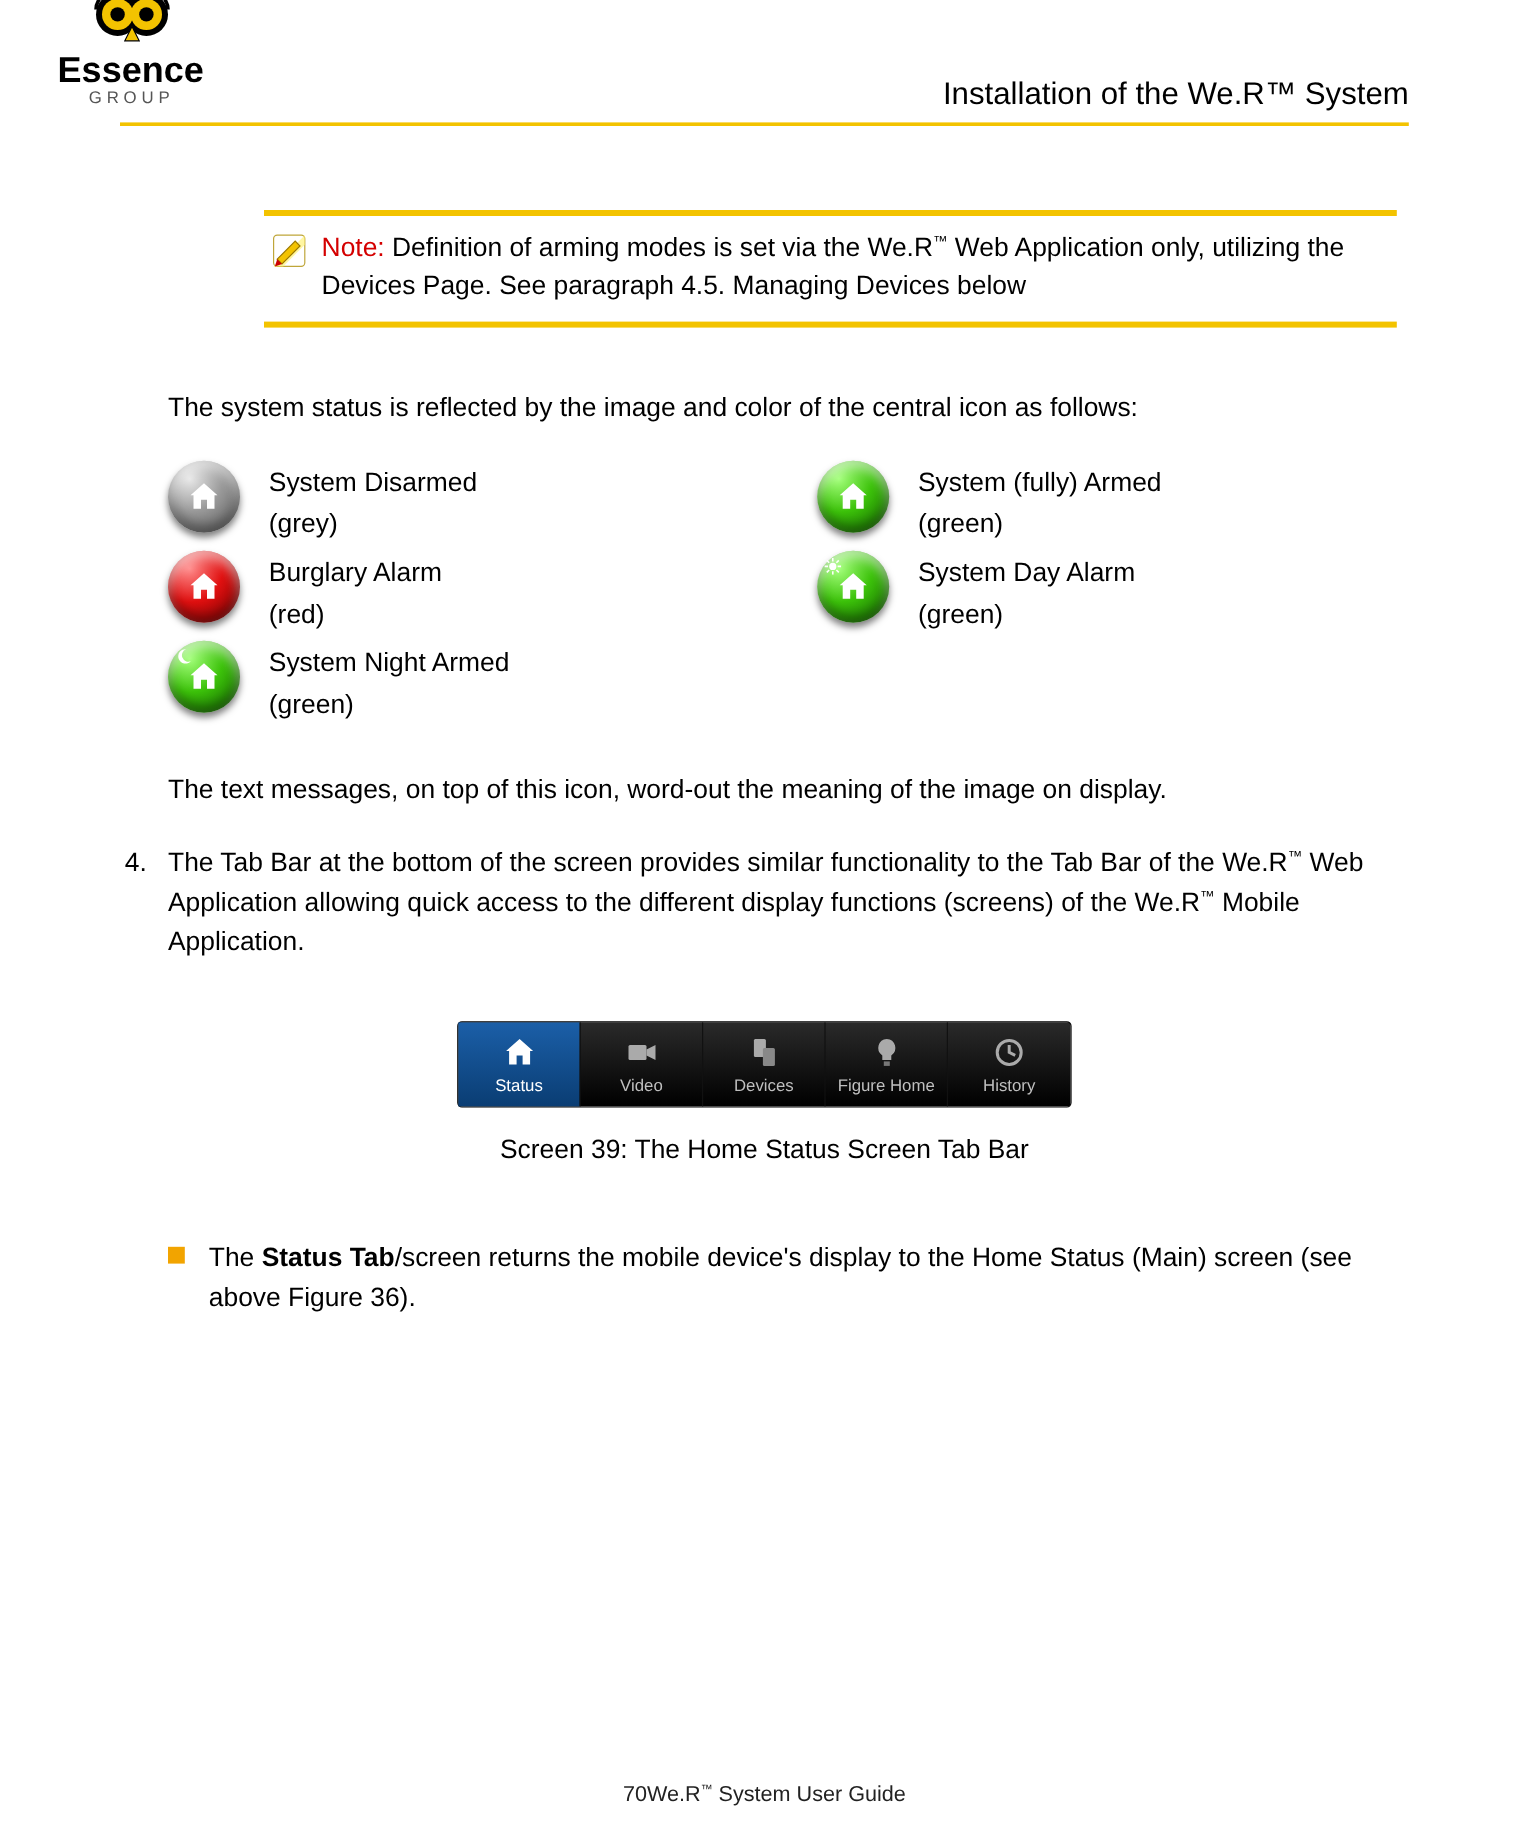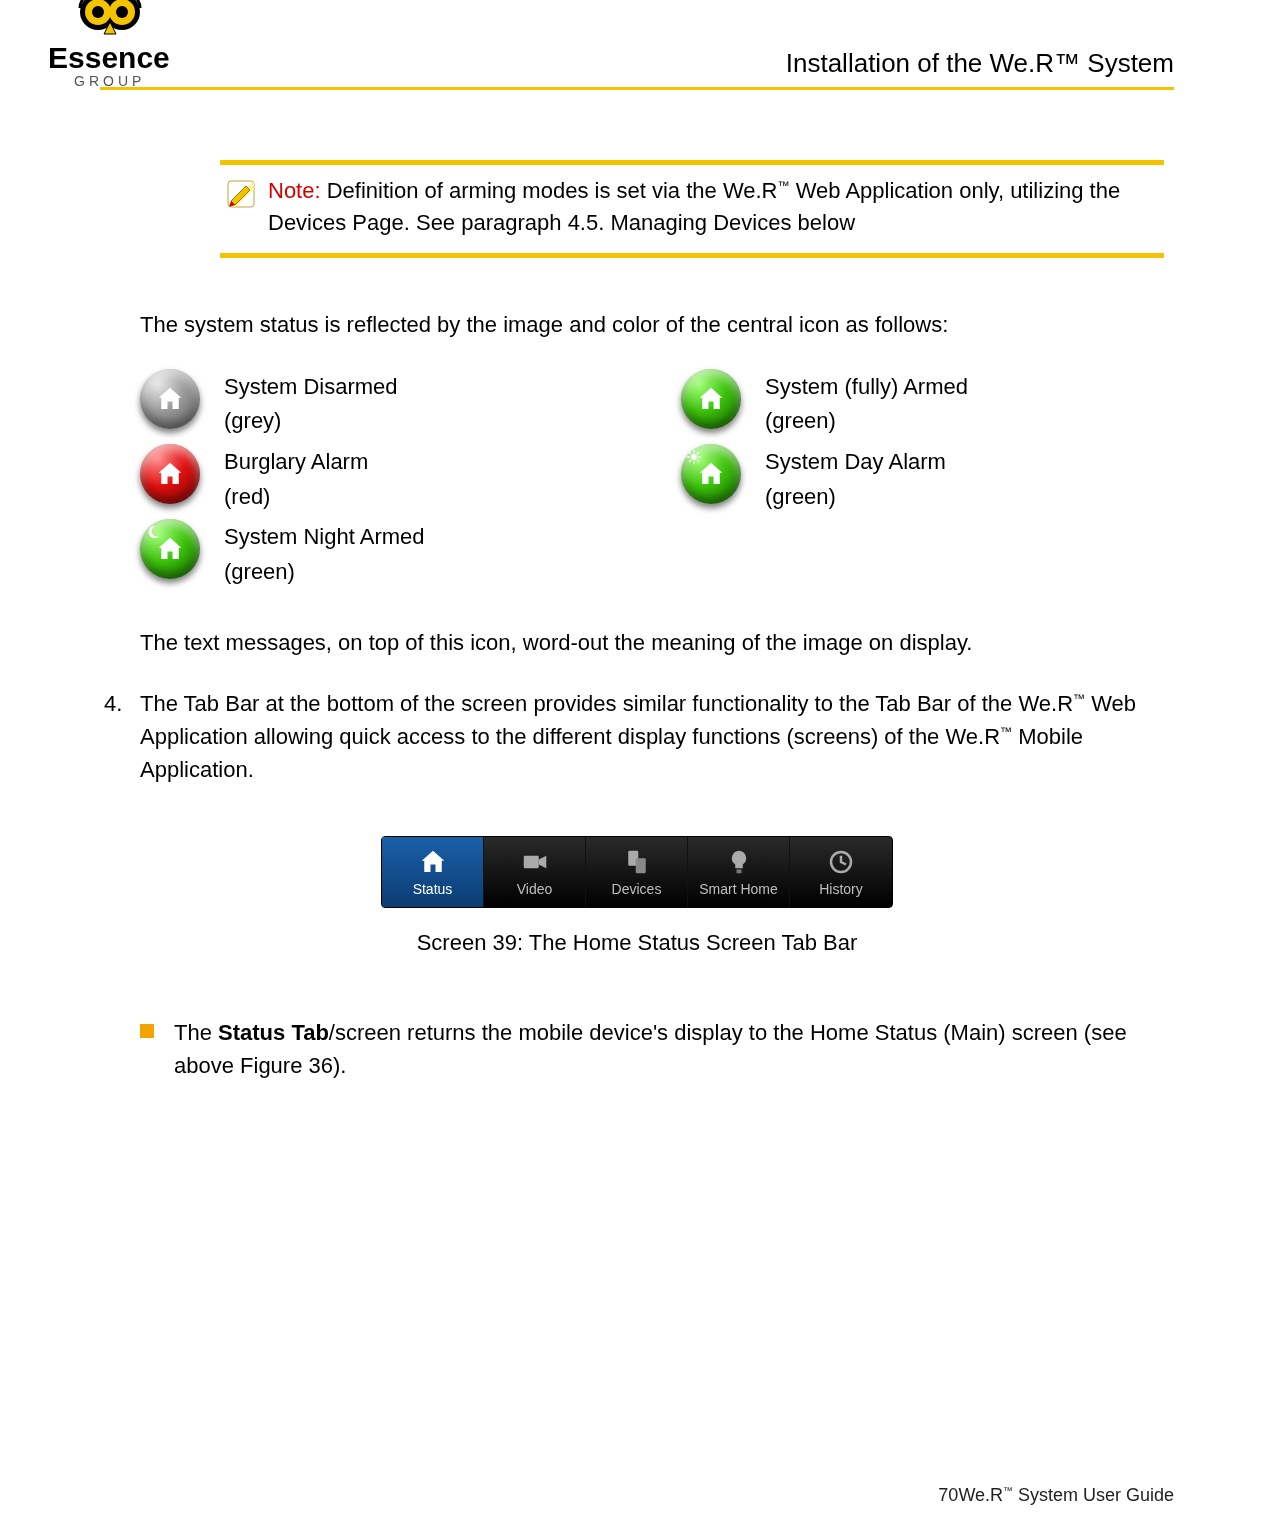--- a/index.html
+++ b/index.html
@@ -13,21 +13,21 @@
     position: relative;
     background: #fff;
   }
   .page {
     padding: 0 100px 0 100px;
   }
 
   
   .header {
     position: relative;
-    height: 90px;
+    height: 105px;
     border-bottom: 3px solid #f3c300;
     margin-bottom: 70px;
   }
   .header-title {
     position: absolute;
     right: 0;
     bottom: 8px;
     font-size: 26px;
     font-weight: 400;
   }
@@ -169,21 +169,21 @@
   .bullet-item .sq {
     width:14px; height:14px; background:#f2a400; margin:8px 20px 0 0; flex:0 0 14px;
   }
 
   
   .footer {
     position:absolute;
     bottom:26px;
     left:100px; right:100px;
     display:flex;
-    justify-content:flex-end;
+    justify-content:center;
     font-size:18px;
     color:#222;
   }
 
   sup.tm { font-size:0.55em; vertical-align: super; }
   b { font-weight: bold; }
 </style>
 </head>
 <body>
 
@@ -352,21 +352,21 @@
             <rect x="5" y="3" width="8" height="12" rx="1" fill="#aaa"></rect>
             <rect x="11" y="9" width="8" height="12" rx="1" fill="#888"></rect>
           </svg>
         <span>Devices</span>
       </div>
       <div class="tab">
         <svg viewBox="0 0 24 24">
             <path fill="#aaa" d="M12 3a6 6 0 0 0-3 11v3h6v-3a6 6 0 0 0-3-11z"></path>
             <rect x="10" y="18" width="4" height="3" fill="#777"></rect>
           </svg>
-        <span>Smart Home</span>
+        <span>Figure Home</span>
       </div>
       <div class="tab">
         <svg viewBox="0 0 24 24">
             <circle cx="12" cy="12" r="8" fill="none" stroke="#aaa" stroke-width="2"></circle>
             <polyline points="12,7 12,12 16,14" fill="none" stroke="#aaa" stroke-width="2"></polyline>
           </svg>
         <span>History</span>
       </div>
     </div>
     <div class="figcaption">Screen 39: The Home Status Screen Tab Bar</div>

